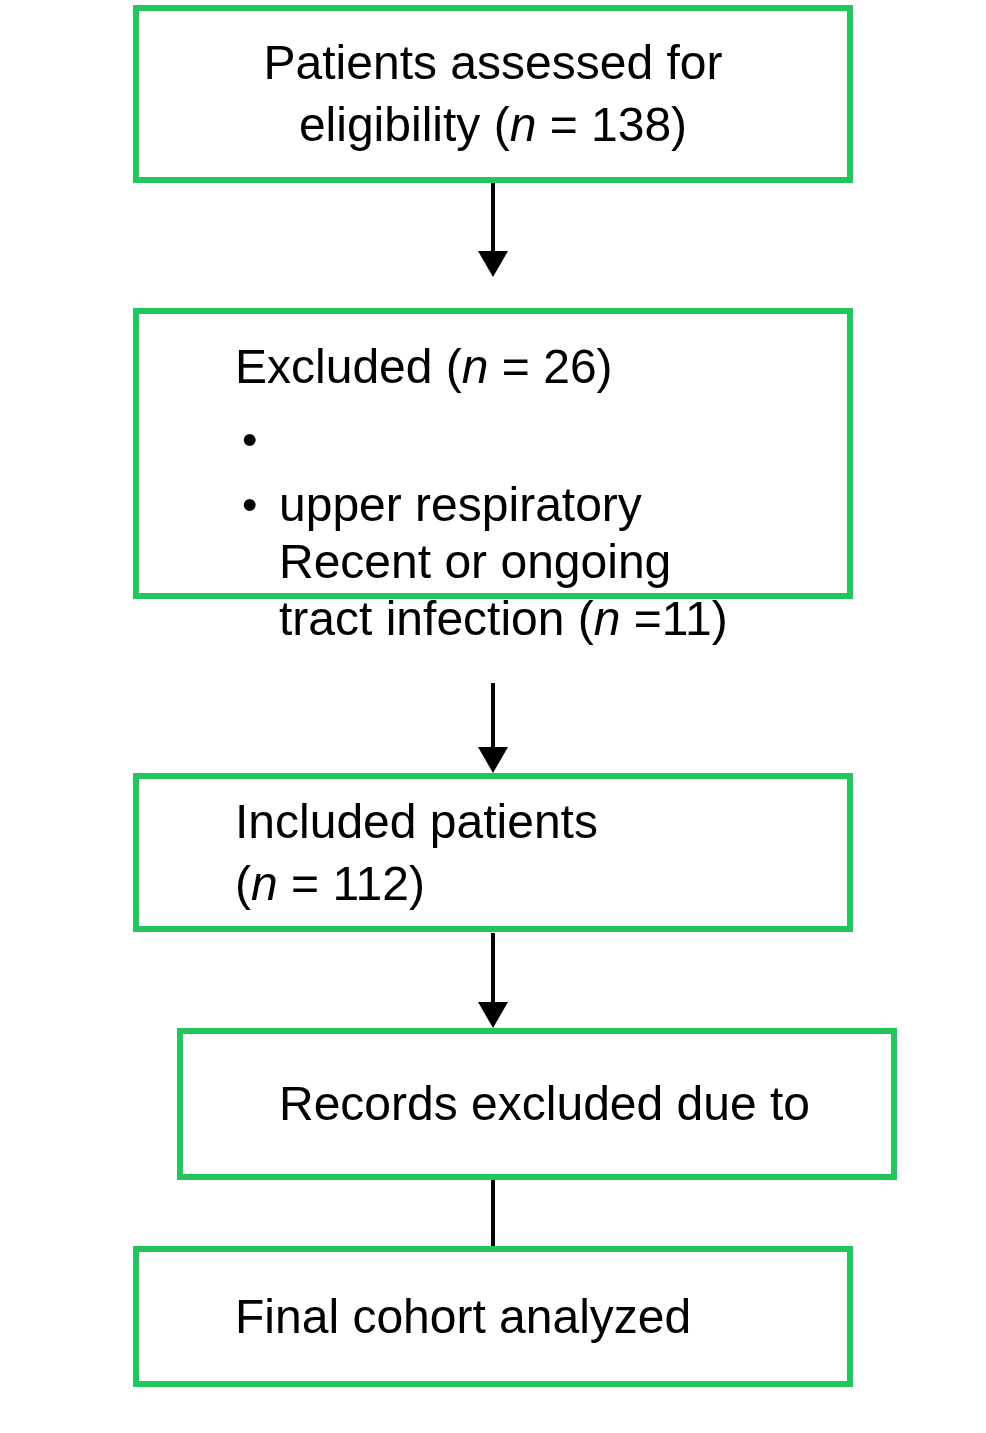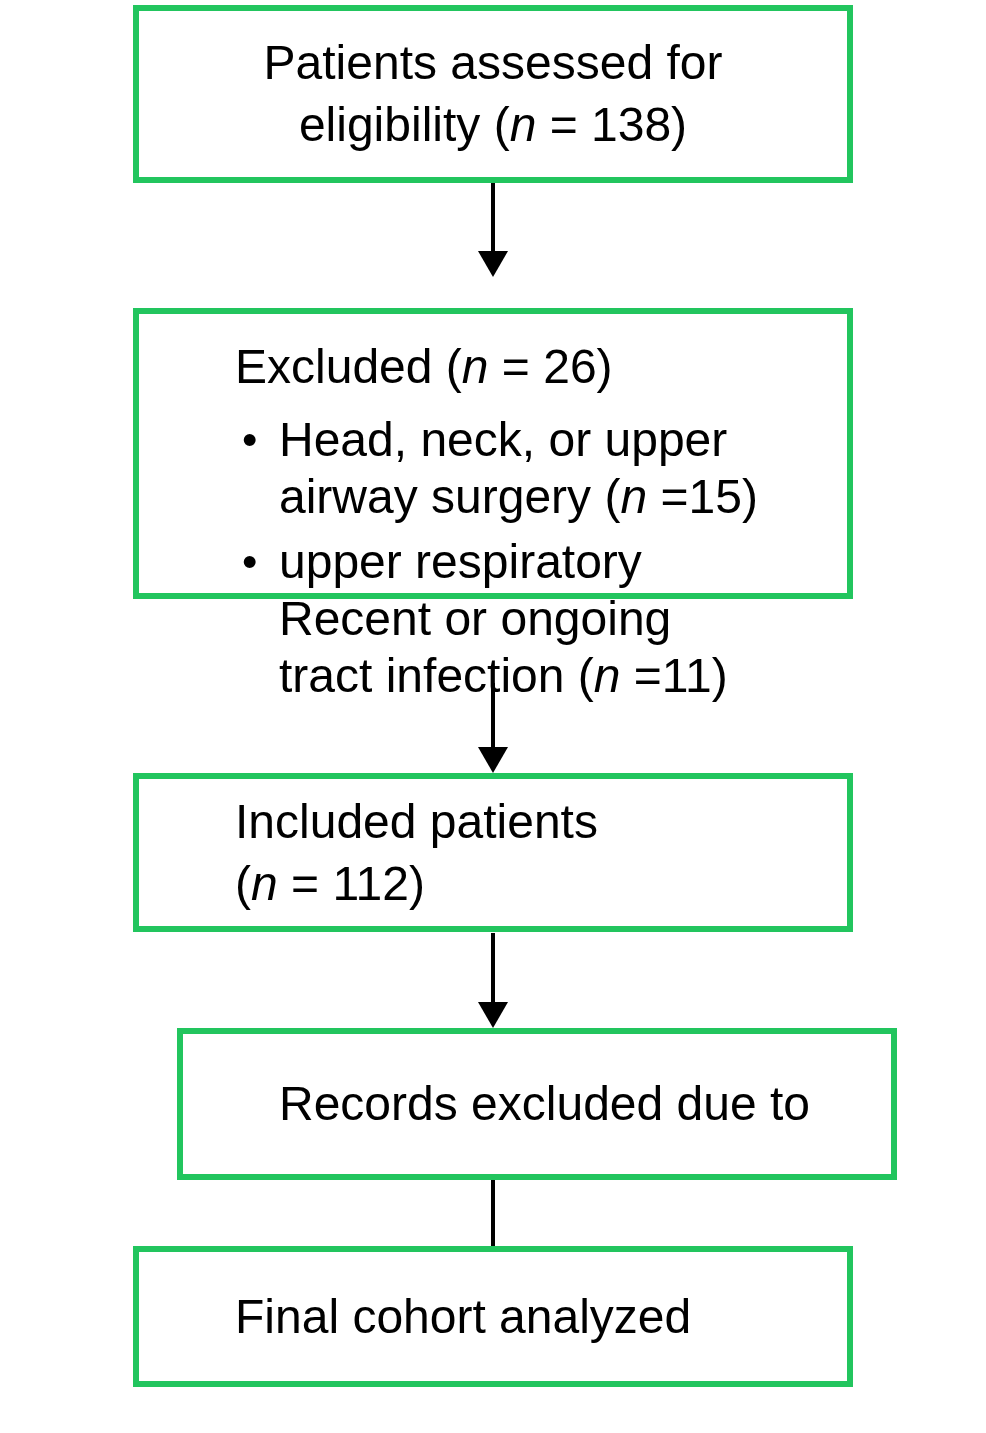--- a/index.html
+++ b/index.html
@@ -53,24 +53,20 @@
   </div>
 
   <div class="arrow-line" style="top:183px; height:68px;"></div>
   <div class="arrow-head" style="top:251px;"></div>
 
   <div class="box" id="box-excluded" style="top:276px; height:291px;margin-top:32px;">
     <div class="line"><span class="seg">Excluded (</span><span class="seg nvar">n</span><span class="seg"> = 26)</span></div>
     <div class="bullets">
       <div class="bullet">
         <span class="dot">•</span>
-        <div class="bullet-text">
-          <div class="line"><span class="seg">Head, neck, or upper</span><span class="seg nvar"></span><span class="seg"></span></div>
-          <div class="line"><span class="seg">airway surgery (</span><span class="seg nvar">n</span><span class="seg"> =15)</span></div>
-        </div>
       </div>
       <div class="bullet">
         <span class="dot">•</span>
         <div class="bullet-text">
           <div class="line"><span class="seg">upper respiratory</span><span class="seg nvar"></span><span class="seg"></span></div>
           <div class="line"><span class="seg">Recent or ongoing</span><span class="seg nvar"></span><span class="seg"></span></div>
           <div class="line"><span class="seg">tract infection (</span><span class="seg nvar">n</span><span class="seg"> =11)</span></div>
         </div>
       </div>
     </div>

